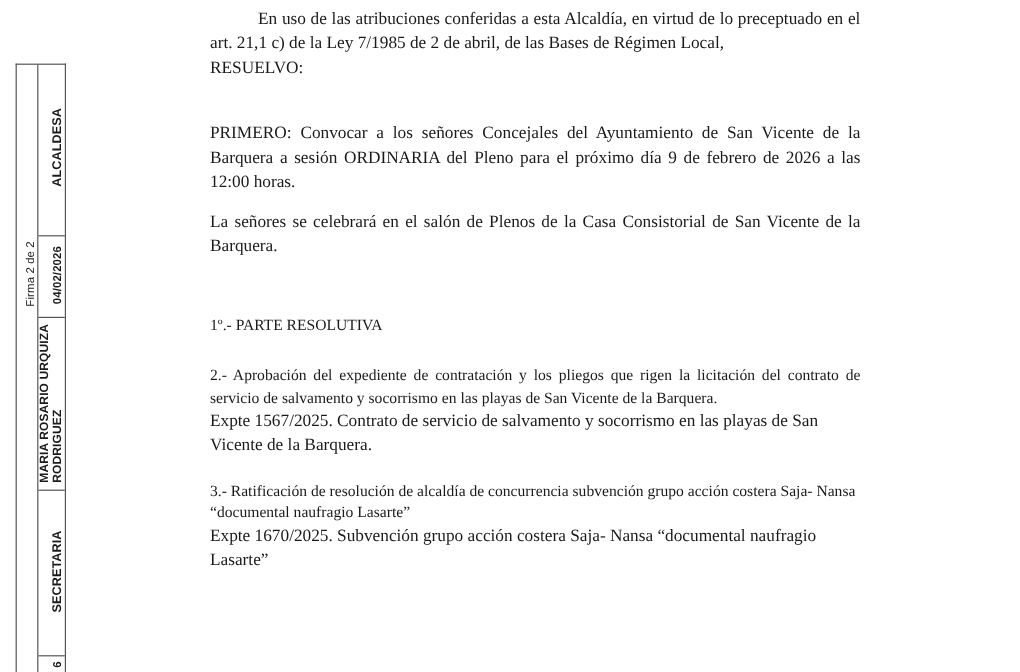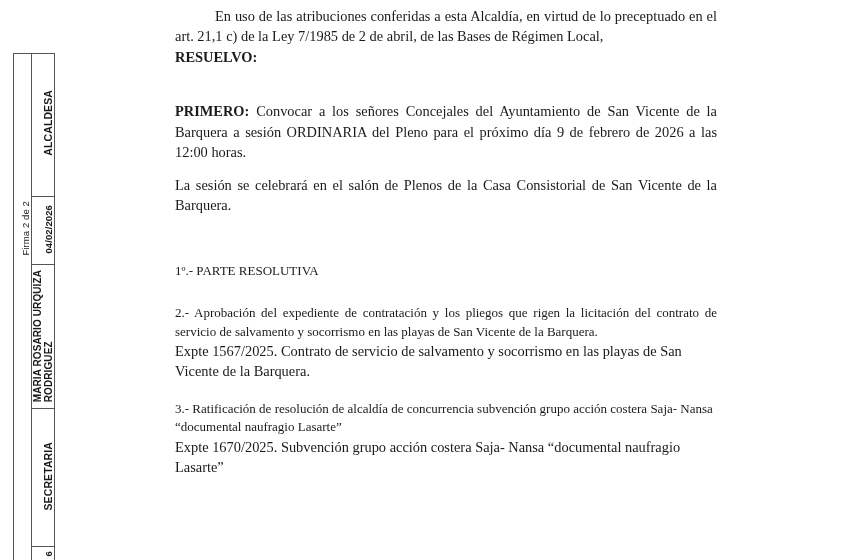--- a/index.html
+++ b/index.html
@@ -147,21 +147,21 @@
     width: 542px;
     height: 560px;
   }
   .para {
     font-size: 14.4px;
     line-height: 1.42;
     text-align: justify;
     margin: 0;
   }
   .para.indent-first { text-indent: 40px; }
-  .bold { font-weight: bold; }
+  .bold { font-weight: normal; }
   .spacer-6  { height: 6px; }
   .spacer-12 { height: 12px; }
   .spacer-18 { height: 18px; }
   .spacer-34 { height: 34px; }
   .item-title {
     font-size: 13px;
     line-height: 1.42;
     text-align: justify;
     font-weight: normal;
     margin: 0;
@@ -222,21 +222,21 @@
   <p class="para indent-first"><span>En uso de las atribuciones conferidas a esta Alcaldía, en virtud de lo preceptuado en el art. 21,1 c) de la Ley 7/1985 de 2 de abril, de las Bases de Régimen Local,</span></p>
 
   <p class="para bold no-justify">RESUELVO:</p>
 
   <div class="spacer-34"></div>
 
   <p class="para"><span class="bold">PRIMERO:</span><span> Convocar a los señores Concejales del Ayuntamiento de San Vicente de la Barquera a sesión ORDINARIA del Pleno para el próximo día 9 de febrero de 2026 a las 12:00  horas.</span></p>
 
   <div class="spacer-12"></div>
 
-  <p class="para">La sesión se celebrará en el salón de Plenos de la Casa Consistorial de San Vicente de la Barquera.</p>
+  <p class="para">La señores se celebrará en el salón de Plenos de la Casa Consistorial de San Vicente de la Barquera.</p>
 
   <div class="spacer-34"></div>
 
 
   <div class="spacer-12"></div>
 
   <p class="item-title no-justify">1º.- PARTE RESOLUTIVA</p>
 
   <div class="spacer-12"></div>
 

